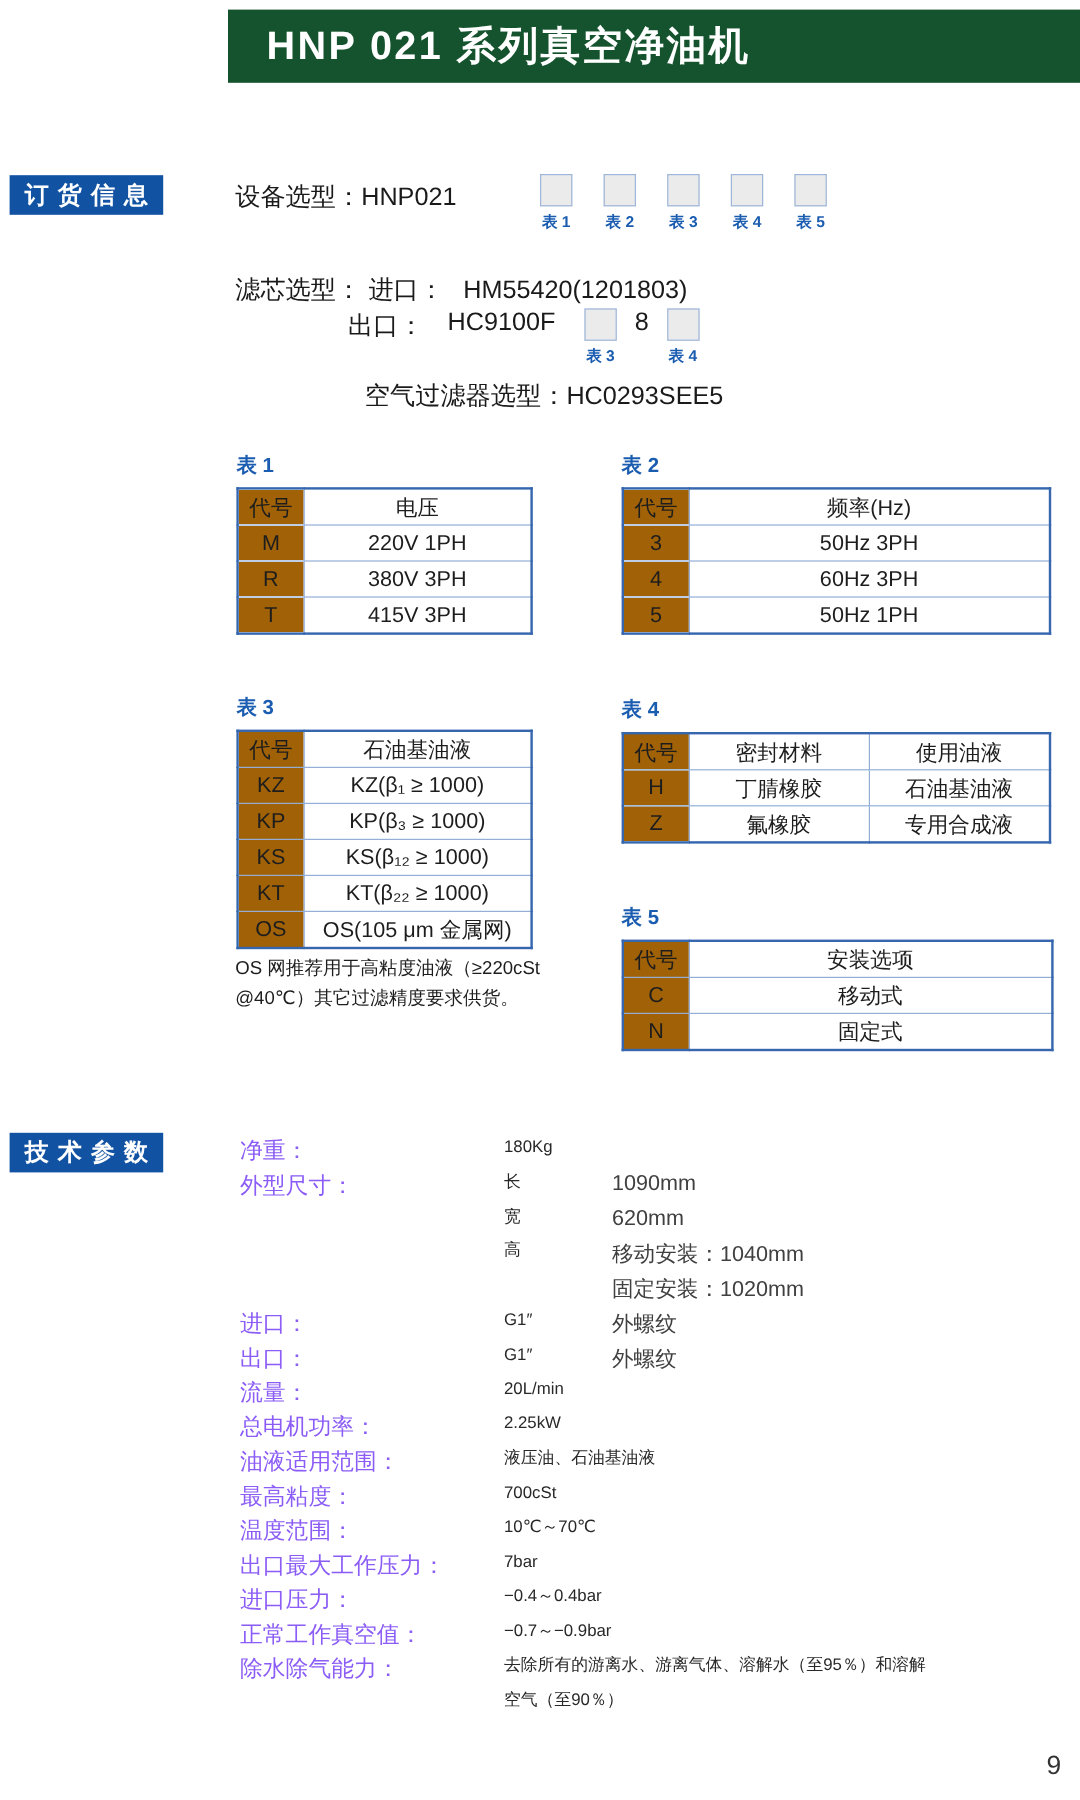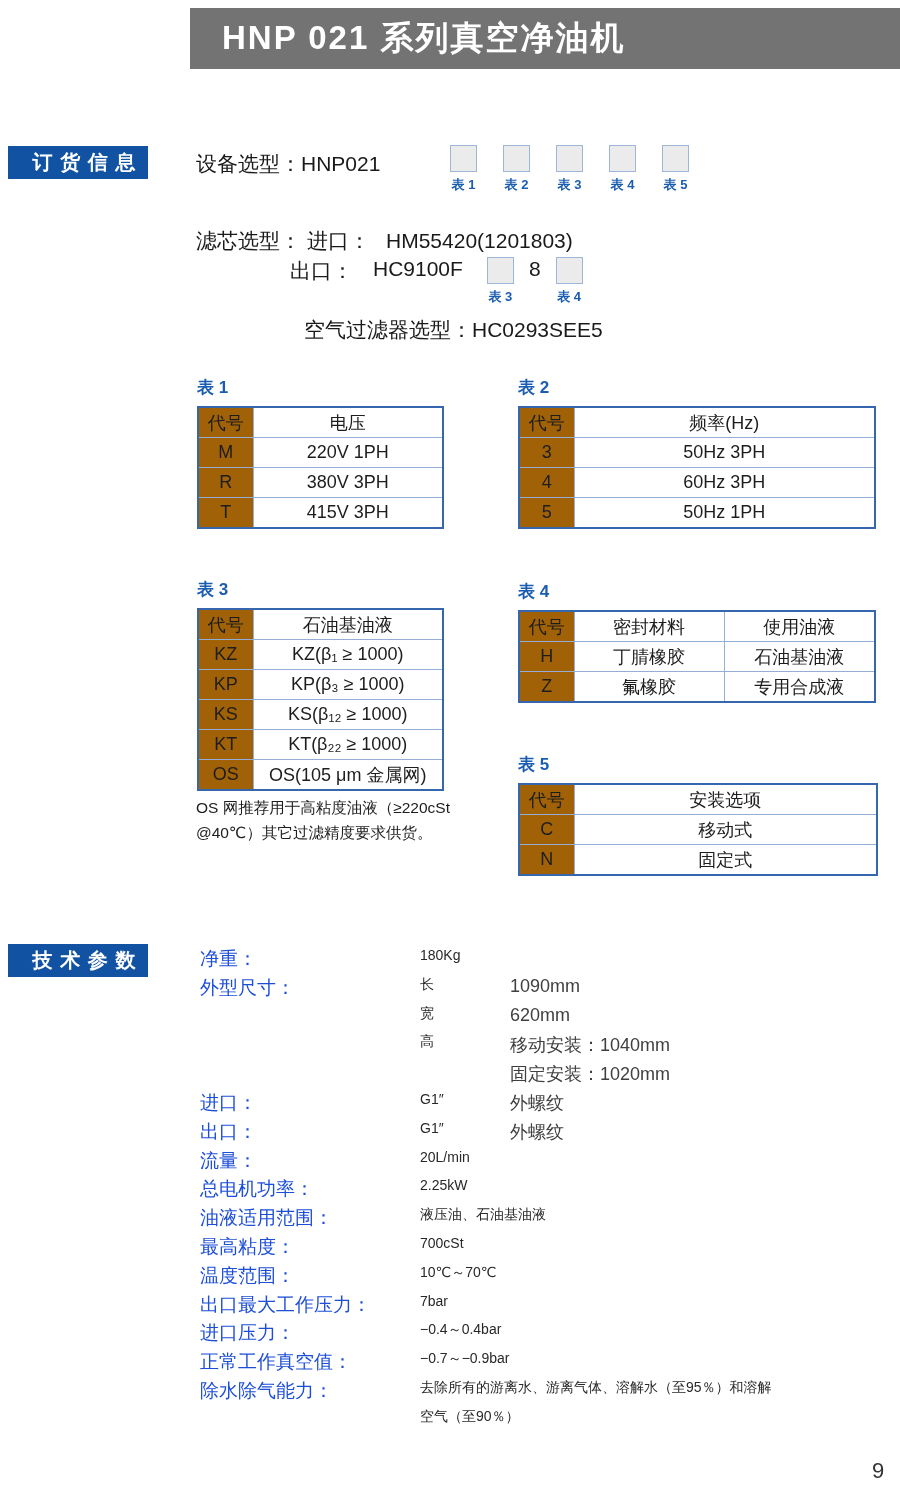--- a/index.html
+++ b/index.html
@@ -1,27 +1,27 @@
 <!DOCTYPE html>
 <html><head>
 <meta charset="utf-8">
 <style>
   html,body{margin:0;padding:0;background:#fff;}
   .page{position:relative;width:900px;height:1500px;background:#ffffff;overflow:hidden;
         font-family:"Liberation Sans","DejaVu Sans",sans-serif;color:#1f1f1f;}
 
   
-  .banner{position:absolute;left:190px;top:8px;width:710px;height:61px;background:#737373;
+  .banner{position:absolute;left:190px;top:8px;width:710px;height:61px;background:#14532d;
           display:flex;align-items:center;}
   .banner h1{margin:0;padding-left:32px;font-size:33px;font-weight:bold;color:#ffffff;letter-spacing:2px;}
 
   
   .section-tag{position:absolute;width:128px;height:33px;background:#1252a3;color:#fff;
                font-size:20px;font-weight:bold;display:flex;align-items:center;justify-content:center;
-               letter-spacing:0.38em;text-indent:0.38em;padding-left:12px;}
+               letter-spacing:0.38em;text-indent:0.38em;}
 
   
   .ord-line{position:absolute;font-size:21px;color:#1a1a1a;white-space:nowrap;}
   .ord-line .gap-s{margin-left:6px;}
   .ord-line .gap-m{margin-left:16px;}
 
   .sel-box{width:27px;height:27px;background:#ebebeb;border:1px solid #9db6d9;box-sizing:border-box;}
   .box-label{font-size:13px;font-weight:bold;color:#1a5cb0;text-align:center;margin-top:4px;white-space:nowrap;}
   .box-col{display:flex;flex-direction:column;align-items:center;}
   .box-group{position:absolute;left:450px;top:145px;display:flex;gap:26px;}
@@ -34,21 +34,21 @@
   table.dtable td{border:1px solid #93aed7;height:29px;text-align:center;vertical-align:middle;
                   font-size:18px;color:#1d1d1d;padding:0;white-space:nowrap;overflow:hidden;}
   td.code{background:#a16207;}
 
   .note{position:absolute;left:196px;top:795px;width:300px;font-size:15.5px;color:#1d1d1d;line-height:1.62;}
   .note div{white-space:nowrap;}
 
   
   .specs{position:absolute;left:200px;top:946px;width:700px;}
   .spec-row{position:relative;height:28.8px;}
-  .spec-label{position:absolute;left:0;top:0;font-size:19px;color:#1d4ed8;white-space:nowrap;}
+  .spec-label{position:absolute;left:0;top:0;font-size:19px;color:#8b5cf6;white-space:nowrap;}
   .spec-v1{position:absolute;left:220px;top:1px;font-size:14px;color:#282828;white-space:nowrap;}
   .spec-v2{position:absolute;left:310px;top:1px;font-size:18px;color:#404040;white-space:nowrap;}
 
   .page-num{position:absolute;left:872px;top:1458px;font-size:22px;color:#333;}
 </style>
 </head>
 <body>
 
 <div class="page">
 

